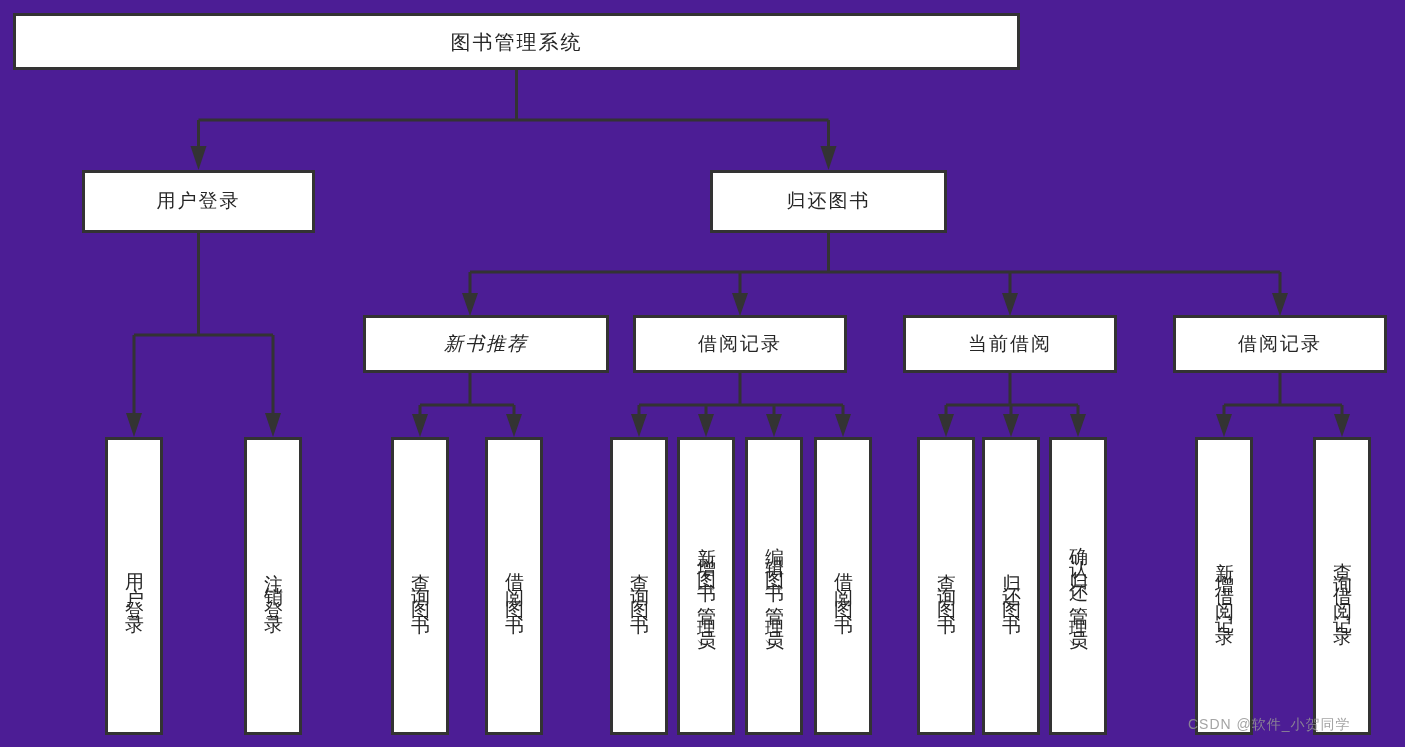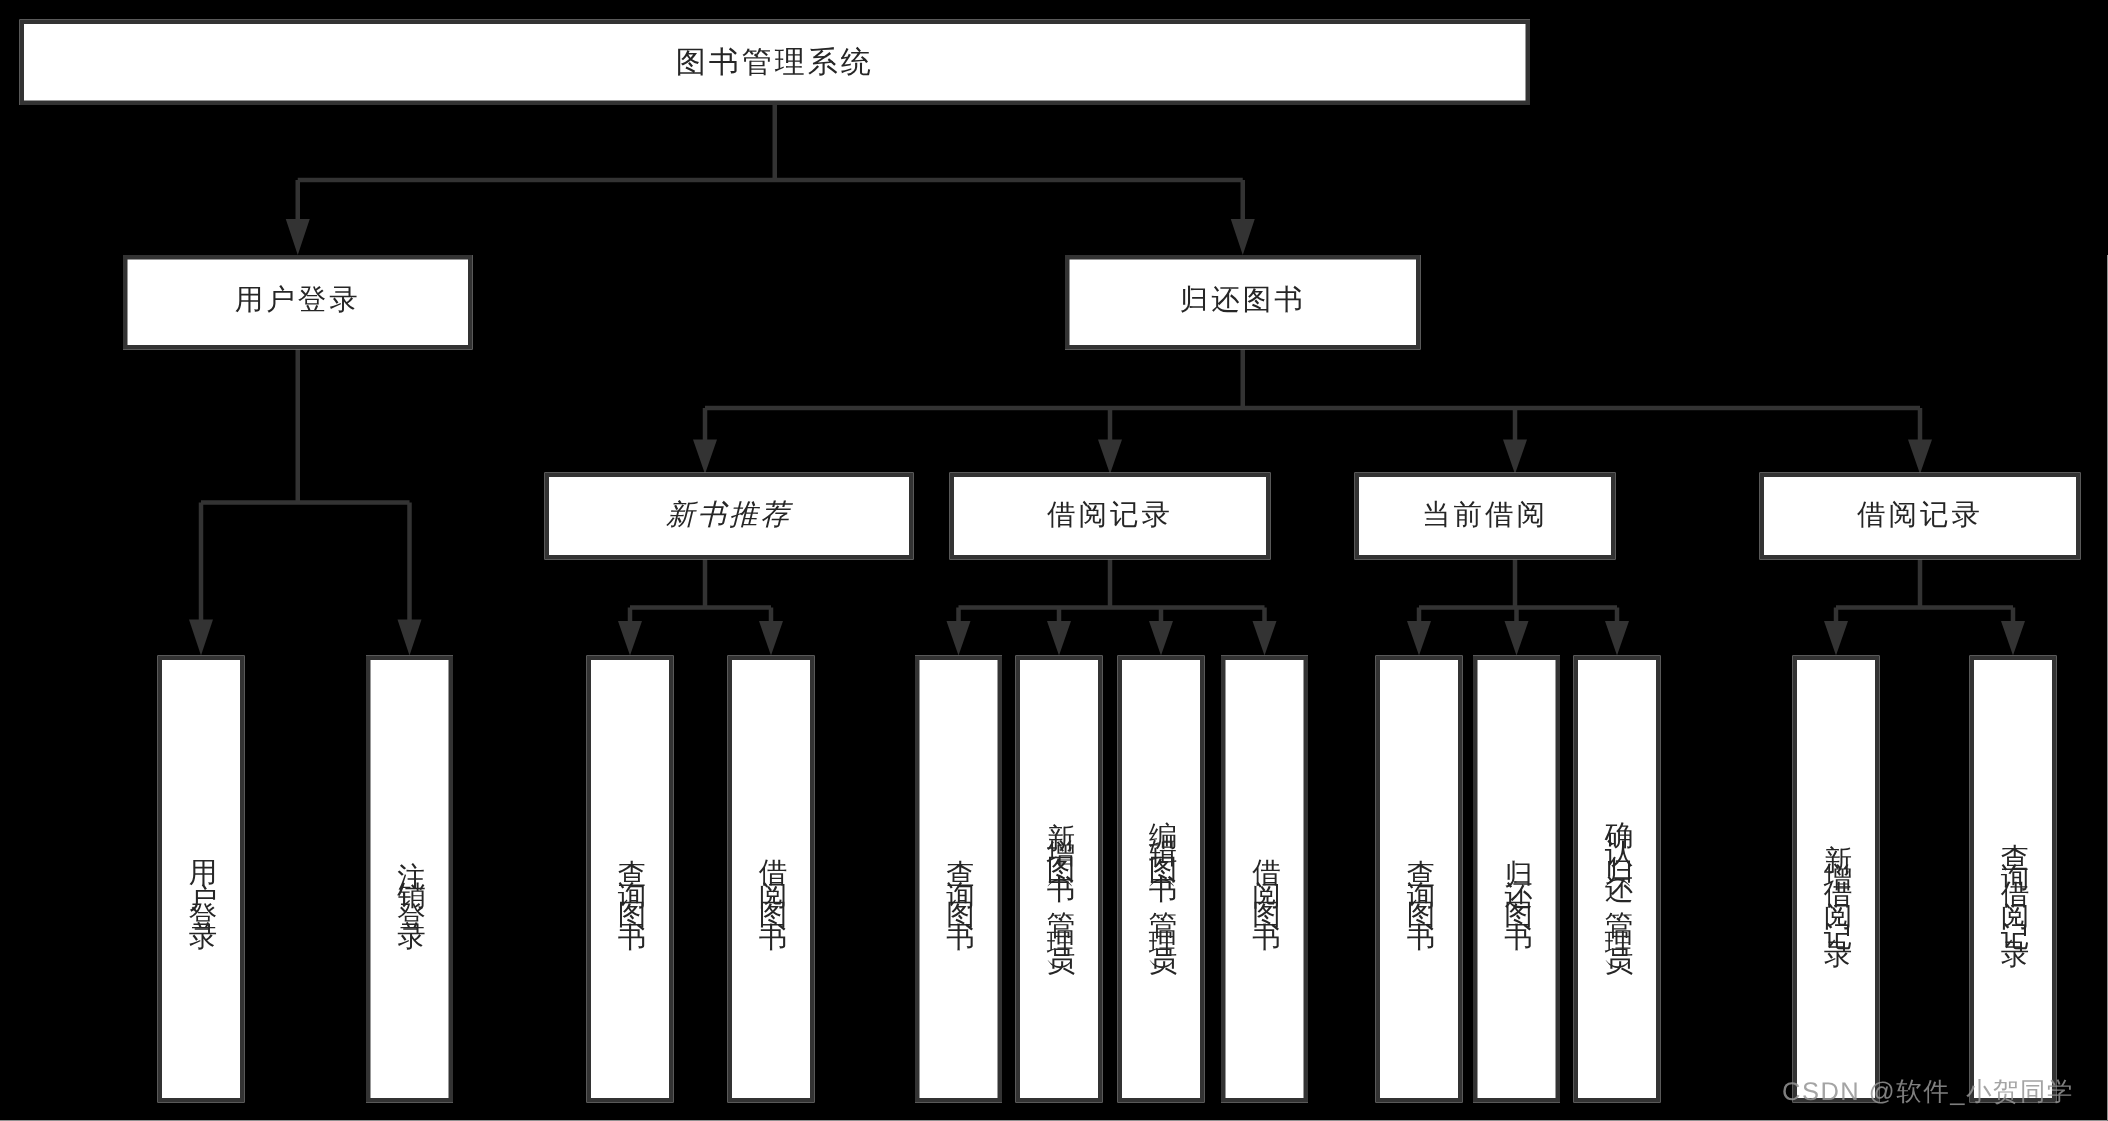--- a/index.html
+++ b/index.html
@@ -1,20 +1,20 @@
 <!DOCTYPE html>
 <html><head>
 <meta charset="utf-8">
 <style>
   html, body { margin: 0; padding: 0; background: #ffffff; }
   #stage {
     position: relative;
     width: 1405px;
     height: 747px;
-    background: #000000;
+    background: #4c1d95;
     font-family: "Liberation Sans", "DejaVu Sans", sans-serif;
     overflow: hidden;
   }
   #connectors {
     position: absolute;
     left: 0; top: 0;
     width: 1405px; height: 747px;
     pointer-events: none;
   }
   .node {
@@ -36,21 +36,21 @@
     writing-mode: vertical-rl;
     text-orientation: mixed;
     letter-spacing: 14px;
     white-space: normal;
     font-size: 19px;
   }
   .watermark {
     position: absolute;
     left: 1188px;
     top: 716px;
-    font-size: 17px;
+    font-size: 14px;
     letter-spacing: 1px;
     color: rgba(148,148,148,0.85);
     white-space: nowrap;
   }
 </style>
 </head>
 <body>
 
 <div id="stage">
 
@@ -87,21 +87,21 @@
     </g>
   </svg>
 
   <div class="node" style="left:13px; top:13px; width:1007px; height:57px; font-size:20px;">图书管理系统</div>
 
   <div class="node" style="left:82px; top:170px; width:233px; height:63px;">用户登录</div>
   <div class="node" style="left:710px; top:170px; width:237px; height:63px;">归还图书</div>
 
   <div class="node" style="left:363px; top:315px; width:246px; height:58px;font-style:italic;">新书推荐</div>
   <div class="node" style="left:633px; top:315px; width:214px; height:58px;">借阅记录</div>
-  <div class="node" style="left:903px; top:315px; width:174px; height:58px;text-align:center;">当前借阅</div>
+  <div class="node" style="left:903px; top:315px; width:214px; height:58px;text-align:center;">当前借阅</div>
   <div class="node" style="left:1173px; top:315px; width:214px; height:58px;">借阅记录</div>
 
   <div class="node vert" style="left:105px; top:437px; width:58px; height:298px;">用户登录</div>
   <div class="node vert" style="left:244px; top:437px; width:58px; height:298px;">注销登录</div>
 
   <div class="node vert" style="left:391px; top:437px; width:58px; height:298px;">查询图书</div>
   <div class="node vert" style="left:485px; top:437px; width:58px; height:298px;">借阅图书</div>
 
   <div class="node vert" style="left:610px; top:437px; width:58px; height:298px;">查询图书</div>
   <div class="node vert" style="left:677px; top:437px; width:58px; height:298px; letter-spacing:12px;">新增图书（管理员）</div>

